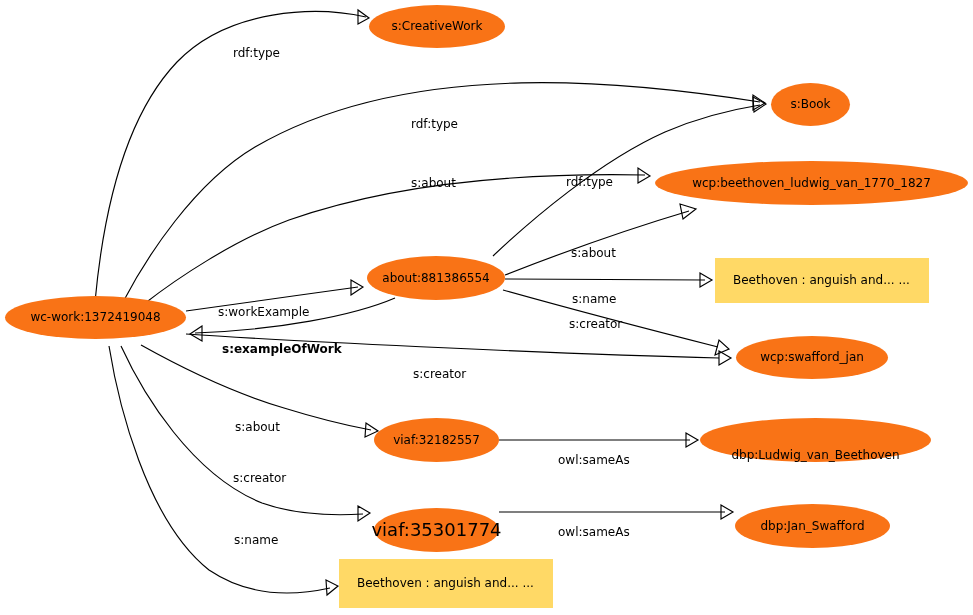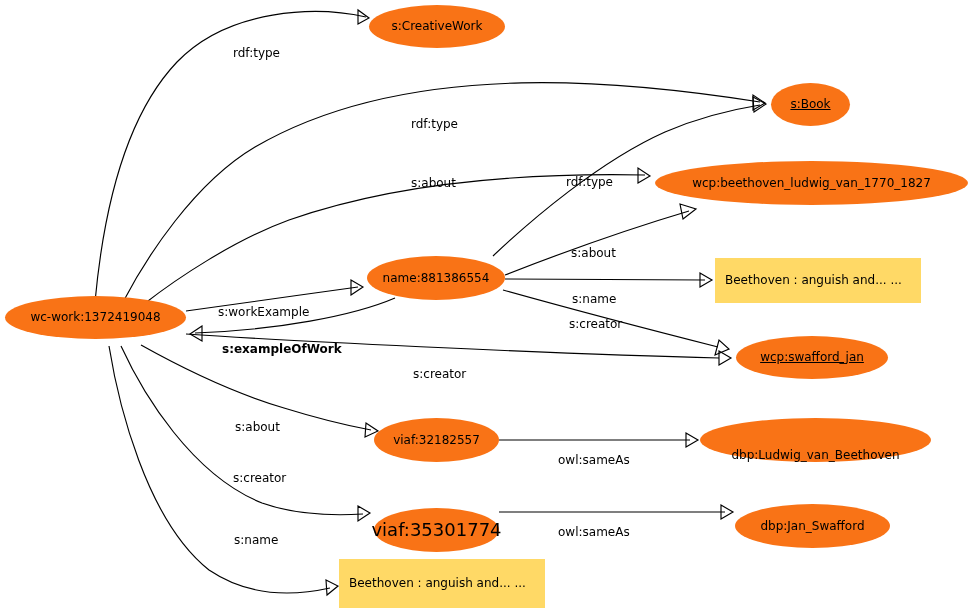--- a/index.html
+++ b/index.html
@@ -25,21 +25,21 @@
     line-height:1.05;
     white-space:nowrap;
   }
   .ellipse{
     background:#f97316;
     border-radius:50%;
   }
   .literal{
     background:#ffd966;
     justify-content:flex-start;
-    padding-left:10px;
+    padding-left:18px;
   }
   .edge-label{
     position:absolute;
     color:#000000;
     white-space:nowrap;
     font-size:12px;
     line-height:1;
     margin-top:28px;
   }
 </style>
@@ -81,33 +81,33 @@
       <path d="M 721,519 L 733,512 L 721,505 Z" fill="#000000" stroke="#000000"></path>
     </svg>
 
   <div id="node-layer">
       <div class="node ellipse" style="left: 5px; top: 296px; width: 181px; height: 43px; font-size: 12px;">
         <span>wc-work:1372419048</span>
       </div>
       <div class="node ellipse" style="left: 369px; top: 5px; width: 136px; height: 43px; font-size: 12px;">
         <span>s:CreativeWork</span>
       </div>
-      <div class="node ellipse" style="left: 771px; top: 83px; width: 79px; height: 43px; font-size: 12px; text-decoration: underline;">
+      <div class="node ellipse" style="left: 771px; top: 83px; width: 79px; height: 43px; font-size: 12px;">
         <span>s:Book</span>
       </div>
       <div class="node ellipse" style="left: 655px; top: 161px; width: 313px; height: 44px; font-size: 12px;">
         <span>wcp:beethoven_ludwig_van_1770_1827</span>
       </div>
       <div class="node ellipse" style="left: 367px; top: 256px; width: 138px; height: 44px; font-size: 12px;">
-        <span>name:881386554</span>
+        <span>about:881386554</span>
       </div>
       <div class="node literal" style="left: 715px; top: 258px; width: 196px; height: 45px; font-size: 12px;">
         <span>Beethoven : anguish and... ...</span>
       </div>
-      <div class="node ellipse" style="left: 736px; top: 336px; width: 152px; height: 43px; font-size: 12px; text-decoration: underline;">
+      <div class="node ellipse" style="left: 736px; top: 336px; width: 152px; height: 43px; font-size: 12px;">
         <span>wcp:swafford_jan</span>
       </div>
       <div class="node ellipse" style="left: 374px; top: 418px; width: 125px; height: 44px; font-size: 12px; text-align: center;">
         <span>viaf:32182557</span>
       </div>
       <div class="node ellipse" style="left: 700px; top: 418px; width: 231px; height: 44px; font-size: 12px; align-items: flex-end;">
         <span>dbp:Ludwig_van_Beethoven</span>
       </div>
       <div class="node ellipse" style="left: 374px; top: 508px; width: 125px; height: 44px; font-size: 18px;">
         <span>viaf:35301774</span>

